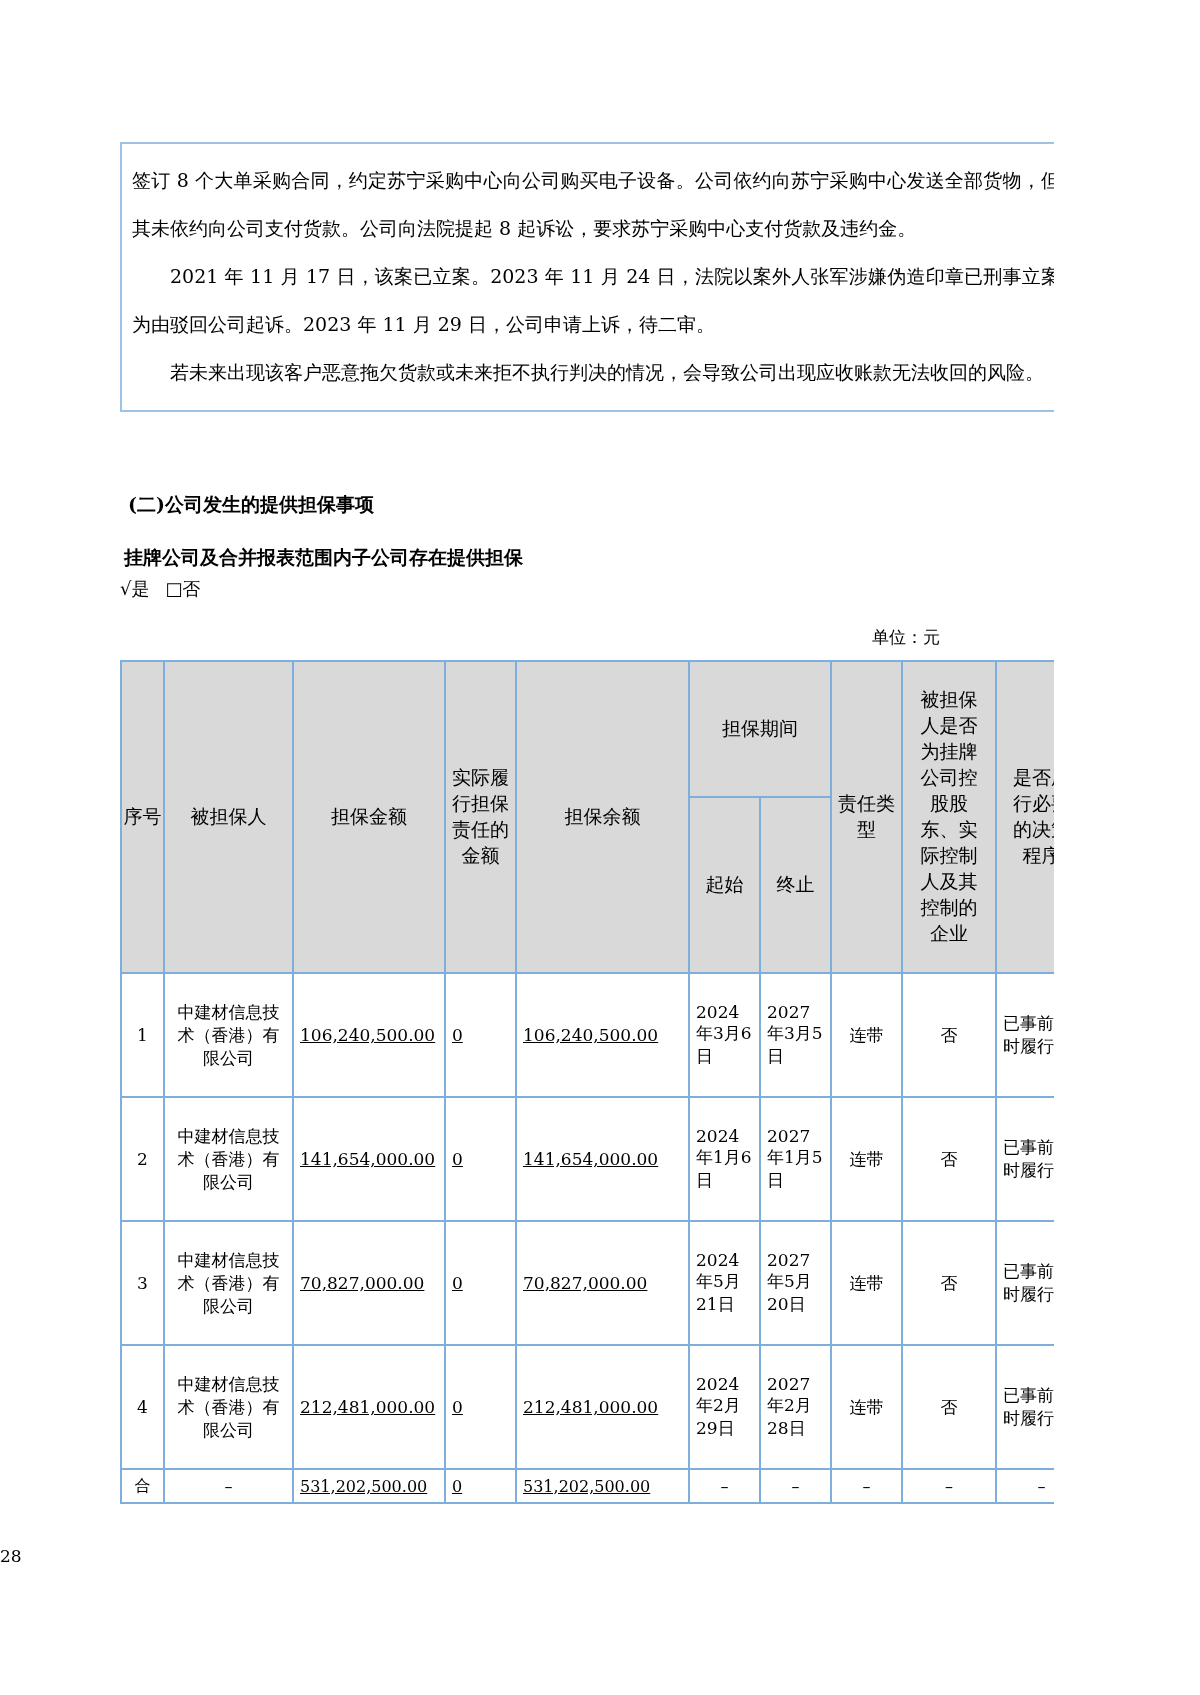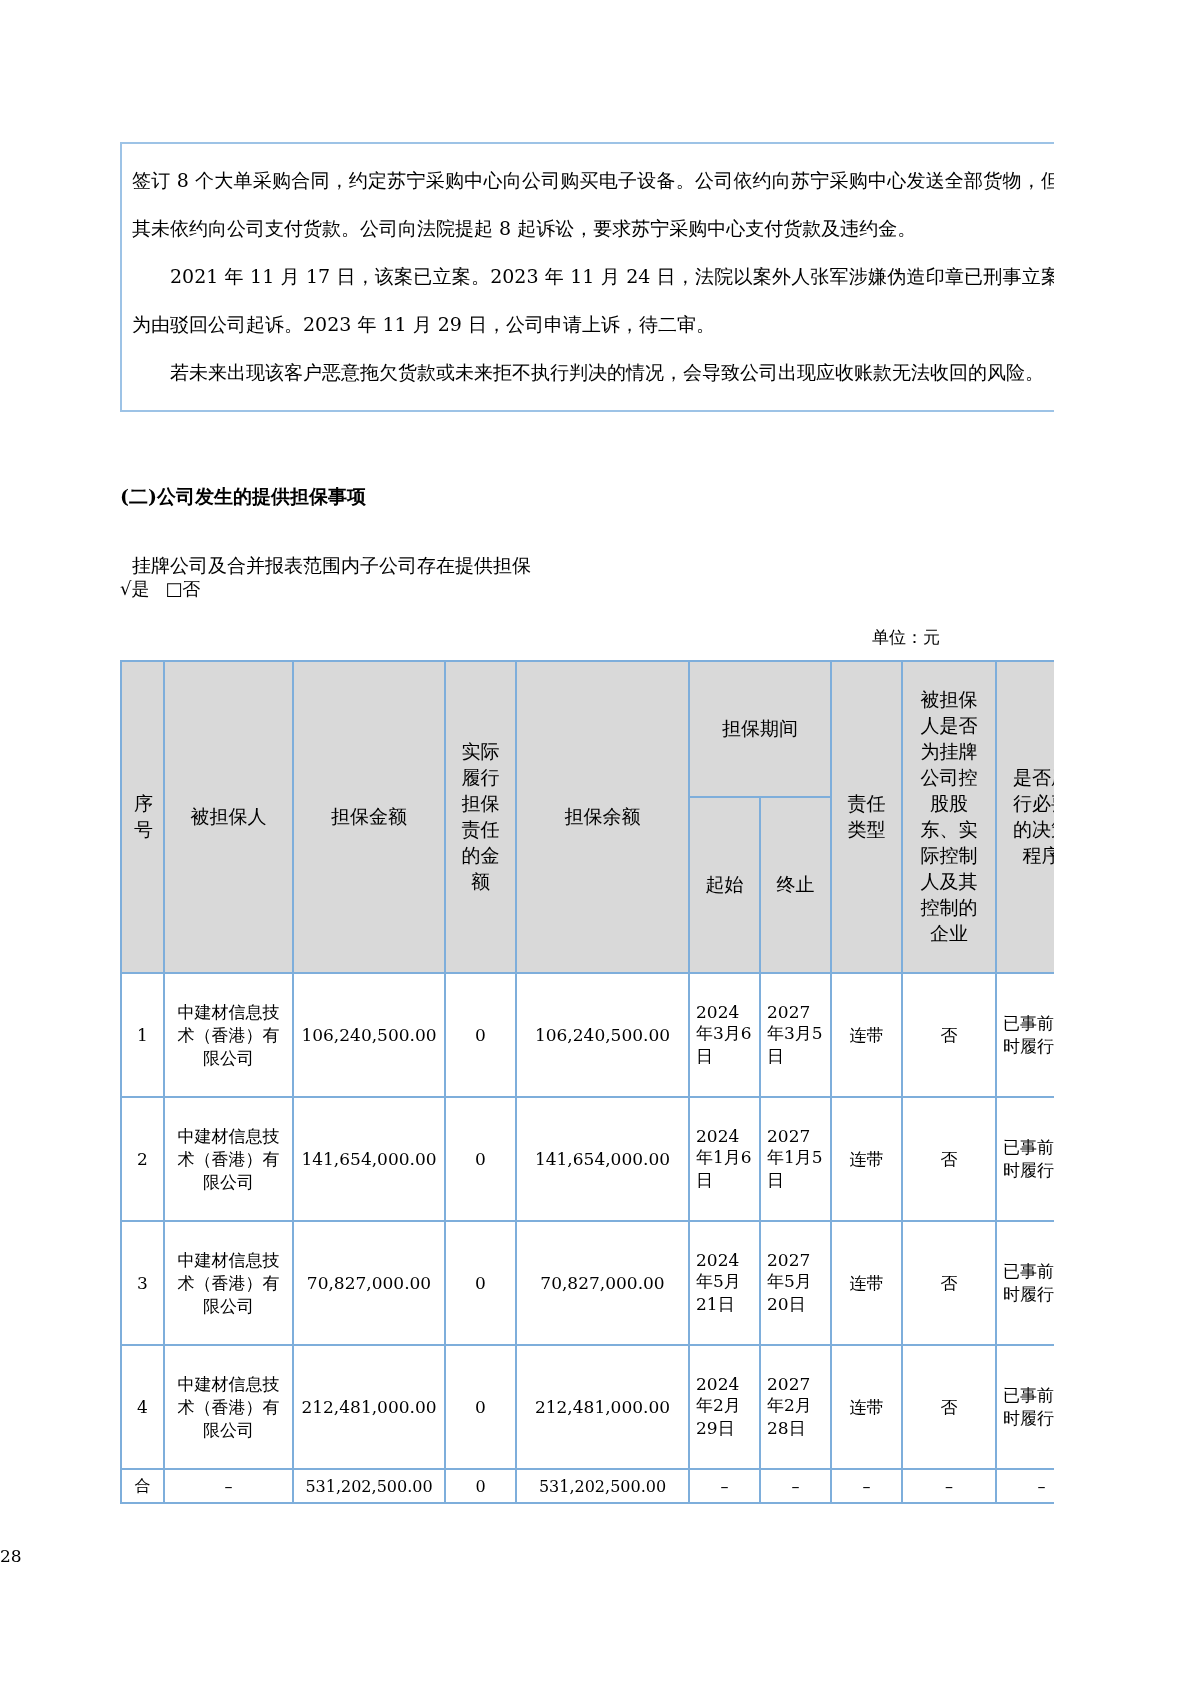--- a/index.html
+++ b/index.html
@@ -21,25 +21,25 @@
     box-sizing:border-box;
     border:2px solid var(--box-border);
     padding:12px 10px 14px 10px;
     font-size:19px;line-height:48px;
     text-align:justify;
   }
   .info-box p{margin:0;}
   .info-box p.indent{text-indent:2em;}
   .section-heading{
     position:absolute;left:120px;top:484px;
-    font-size:19px;font-weight:bold;margin:0;
+    font-size:19px;font-weight:bold;margin:8px;
   }
   .subsection-heading{
     position:absolute;left:120px;top:541px;
-    font-size:19px;font-weight:normal;margin:12px;
+    font-size:19px;font-weight:bold;margin:4px;
   }
   .yesno{
     position:absolute;left:120px;top:577px;
     font-size:18px;
     text-align:right;
   }
   .yesno .opt{margin-right:10px;}
   .unit-label{
     position:absolute;right:114px;top:626px;
     font-size:17px;
@@ -53,31 +53,31 @@
     border:2px solid var(--table-border);
     vertical-align:middle;
     word-break:normal;
     overflow-wrap:break-word;
   }
   table.guarantee thead th{
     background:var(--header-bg);
     font-weight:normal;
     font-size:19px;
     text-align:center;
-    padding:2px 12px;
+    padding:2px 1px;
   }
   table.guarantee thead th.pad-wide{padding:2px 16px;}
   table.guarantee thead tr.h1{height:136px;}
   table.guarantee thead tr.h2{height:176px;}
   table.guarantee tbody tr.data-row{height:124px;}
   table.guarantee tbody tr.total-row{height:34px;}
   table.guarantee td{font-size:17px;padding:2px 6px;}
   td.c-seq{text-align:center;}
   td.c-party{text-align:center;padding:2px 15px;}
-  td.c-amount{text-align:center;font-size:16px;padding:2px 10px;}
+  td.c-amount{text-align:left;font-size:16px;padding:2px 10px;text-decoration:underline;}
   td.c-date{text-align:left;font-size:16px;padding:2px 15px;}
   td.c-center{text-align:center;}
   td.c-proc{text-align:left;padding:2px 14px;border-radius:23px;}
   tr.total-row td{font-size:16px;}
   .pageno{
     position:absolute;top:1546px;left:0;width:100%;
     font-size:17px;
   }
 </style>
 </head>

